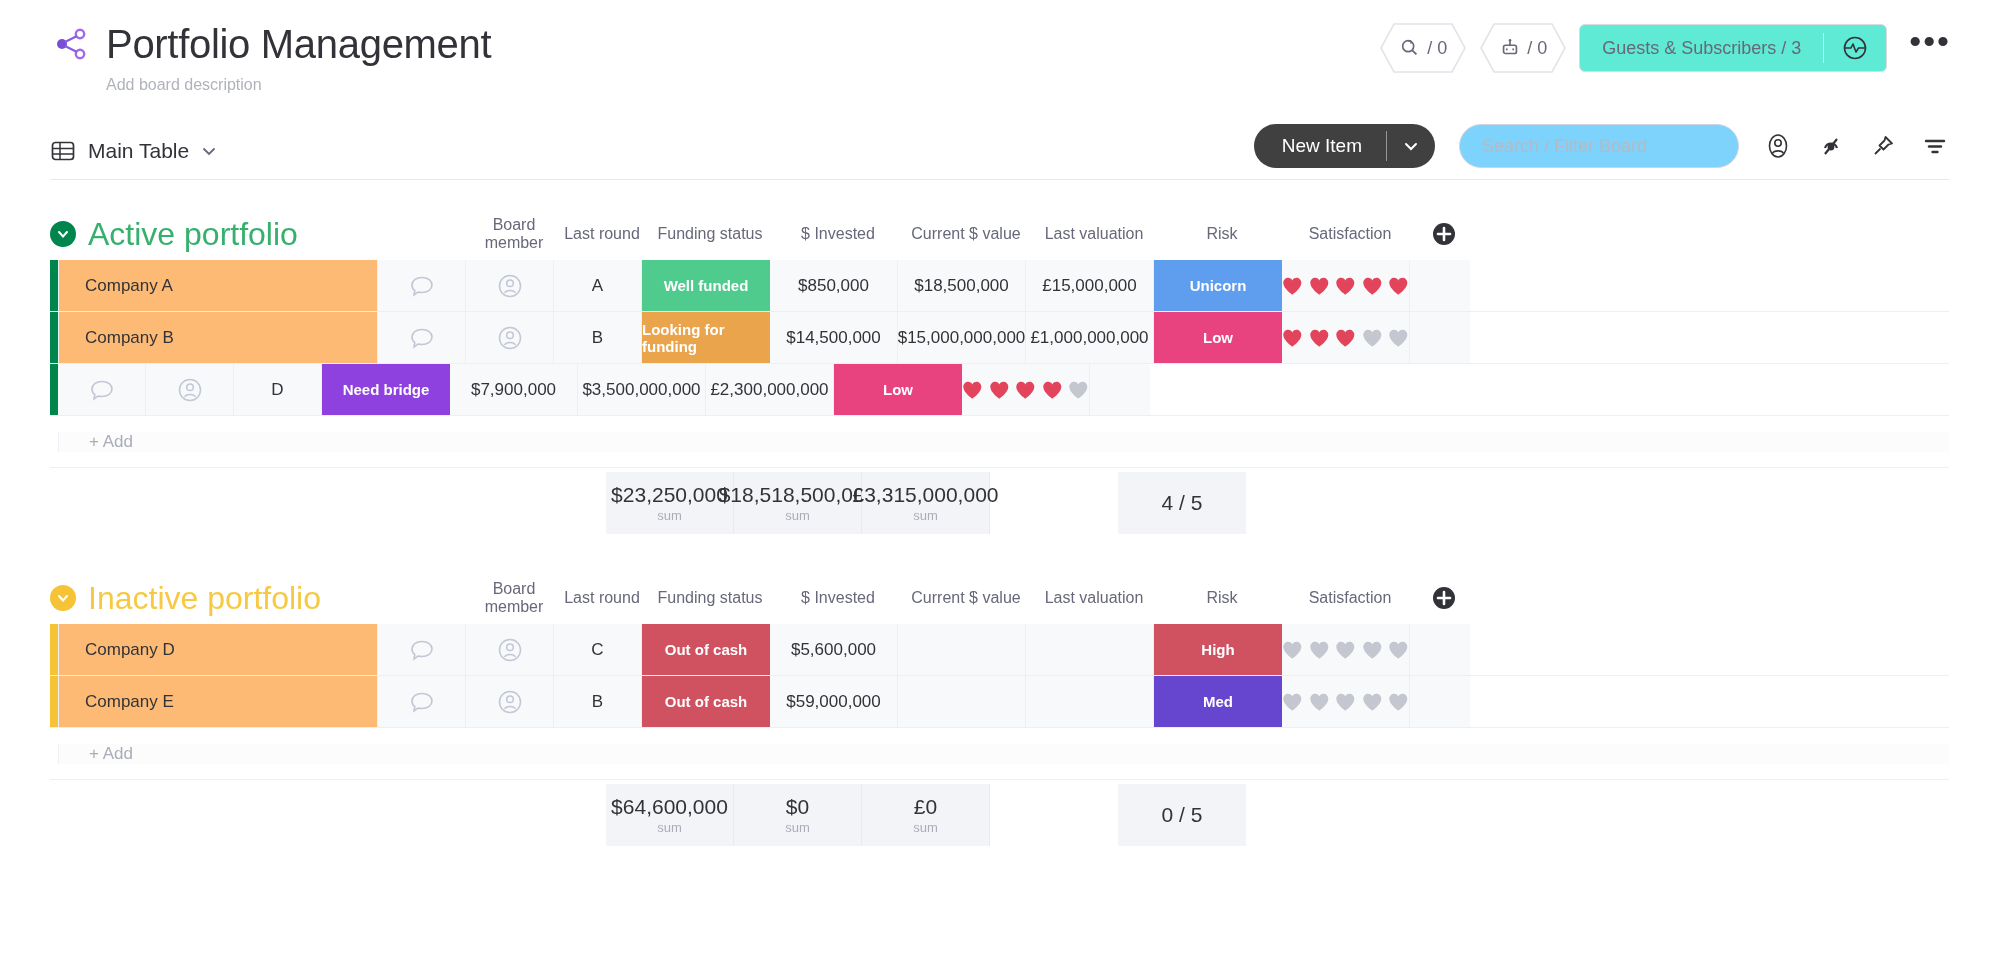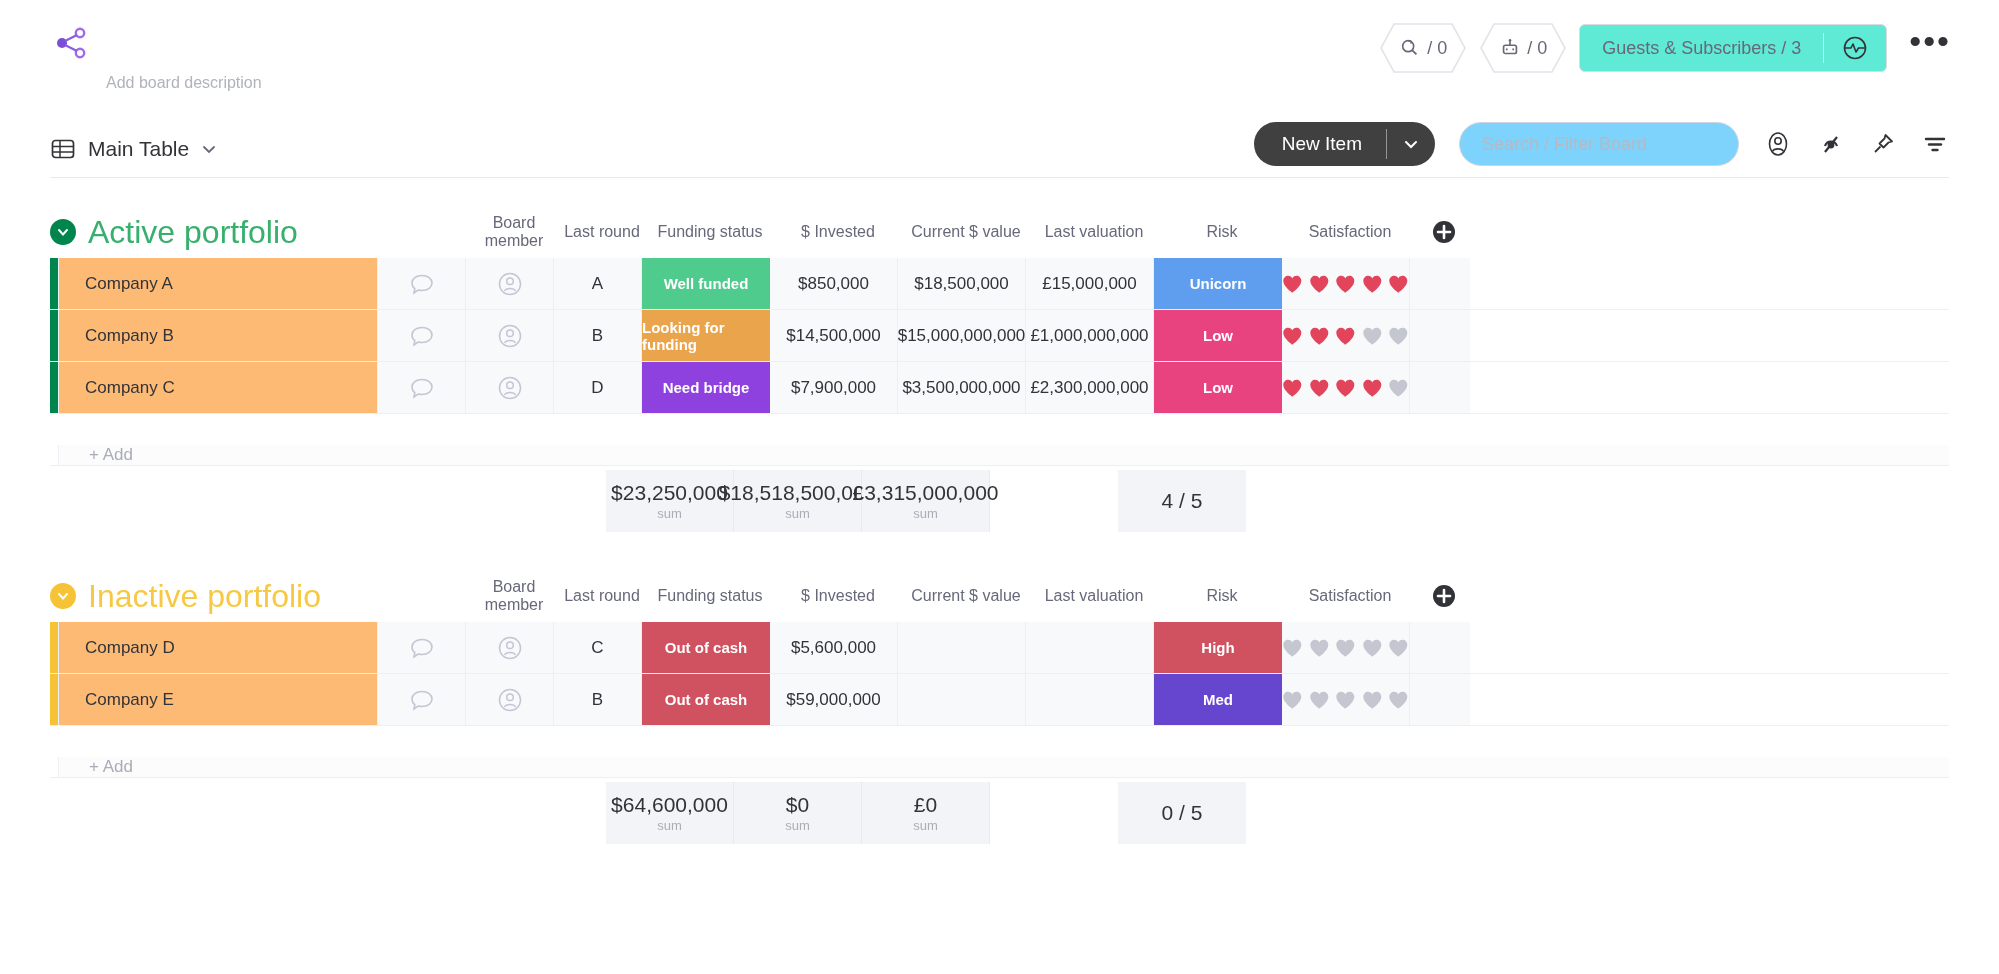--- a/index.html
+++ b/index.html
@@ -138,21 +138,21 @@
     justify-content: flex-start; padding-left: 26px;
     background: #fdba74; border-left: 1px solid #eceff5;
   }
   .cell-status, .cell-risk {
     color: #fff; font-size: 15px; font-weight: 600;
     border-right: none;
   }
   .cell-hearts { gap: 6px; }
   .cell-blank { background: #f8f9fb; }
   .add-row {
-    display: flex; align-items: flex-end; height: 52px;
+    display: flex; align-items: center; height: 52px;
     border-bottom: 1px solid #eceff5;
   }
   .add-row-label {
     flex: 1; display: flex; align-items: center;
     padding-left: 30px; font-size: 17px; color: #a9adb8;
     background: #fcfcfd; border-left: 1px solid #eceff5;
     cursor: pointer;
   }
 
   
@@ -179,20 +179,21 @@
   <div class="title-row">
     <span class="share-icon">
       <svg viewBox="0 0 42 42" width="42" height="42">
         <circle cx="12" cy="21" r="5" fill="#7b4ed6"></circle>
         <circle cx="30" cy="11" r="4.2" fill="none" stroke="#a06ae8" stroke-width="2.4"></circle>
         <circle cx="30" cy="31" r="4.2" fill="none" stroke="#a06ae8" stroke-width="2.4"></circle>
         <line x1="15" y1="19" x2="27" y2="13" stroke="#8c5ce0" stroke-width="2.2"></line>
         <line x1="15" y1="23" x2="27" y2="29" stroke="#8c5ce0" stroke-width="2.2"></line>
       </svg>
     </span>
+    <span class="board-title">Portfolio Management</span>
   </div>
   <div class="board-desc">Add board description</div>
 
   <div class="header-right">
 
     <div class="hex-badge">
       <svg class="hexbg" viewBox="0 0 88 52">
         <polygon points="15,2 73,2 86,26 73,50 15,50 2,26" fill="#fff" stroke="#e2e4ea" stroke-width="1.6"></polygon>
       </svg>
       <span class="hex-inner">
@@ -401,21 +402,20 @@
               <path d="M12 21 C12 21 1.5 13.8 1.5 7.4 C1.5 3.9 4.2 1.5 7.2 1.5 C9.4 1.5 11.2 2.8 12 4.6 C12.8 2.8 14.6 1.5 16.8 1.5 C19.8 1.5 22.5 3.9 22.5 7.4 C22.5 13.8 12 21 12 21 Z" fill="#c5c7d0"></path>
             </svg>
             <svg class="heart" viewBox="0 0 24 22">
               <path d="M12 21 C12 21 1.5 13.8 1.5 7.4 C1.5 3.9 4.2 1.5 7.2 1.5 C9.4 1.5 11.2 2.8 12 4.6 C12.8 2.8 14.6 1.5 16.8 1.5 C19.8 1.5 22.5 3.9 22.5 7.4 C22.5 13.8 12 21 12 21 Z" fill="#c5c7d0"></path>
             </svg>
           </span>
           <span class="cell cell-blank w-plus" style="border-right:none"></span>
         </div>
         <div class="row">
           <span class="row-bar" style="background:#00854d"></span>
-          <span class="cell cell-name w-name">Company C</span>
           <span class="cell w-chat">
             <svg width="30" height="30" viewBox="0 0 30 30">
               <path d="M15 6.5 C20.8 6.5 25 9.8 25 14 C25 18.2 20.8 21.5 15 21.5 C13.6 21.5 12.3 21.3 11.1 21 L7 24 L7.8 19.6 C6 18.2 5 16.2 5 14 C5 9.8 9.2 6.5 15 6.5 Z" fill="none" stroke="#c3c6d4" stroke-width="1.6"></path>
             </svg>
           </span>
           <span class="cell w-person">
             <svg width="30" height="30" viewBox="0 0 30 30">
               <circle cx="15" cy="15" r="10.5" fill="none" stroke="#c3c6d4" stroke-width="1.5"></circle>
               <circle cx="15" cy="12.2" r="3.3" fill="none" stroke="#c3c6d4" stroke-width="1.5"></circle>
               <path d="M9.6 22 C11 18.6 19 18.6 20.4 22" fill="none" stroke="#c3c6d4" stroke-width="1.5"></path>

